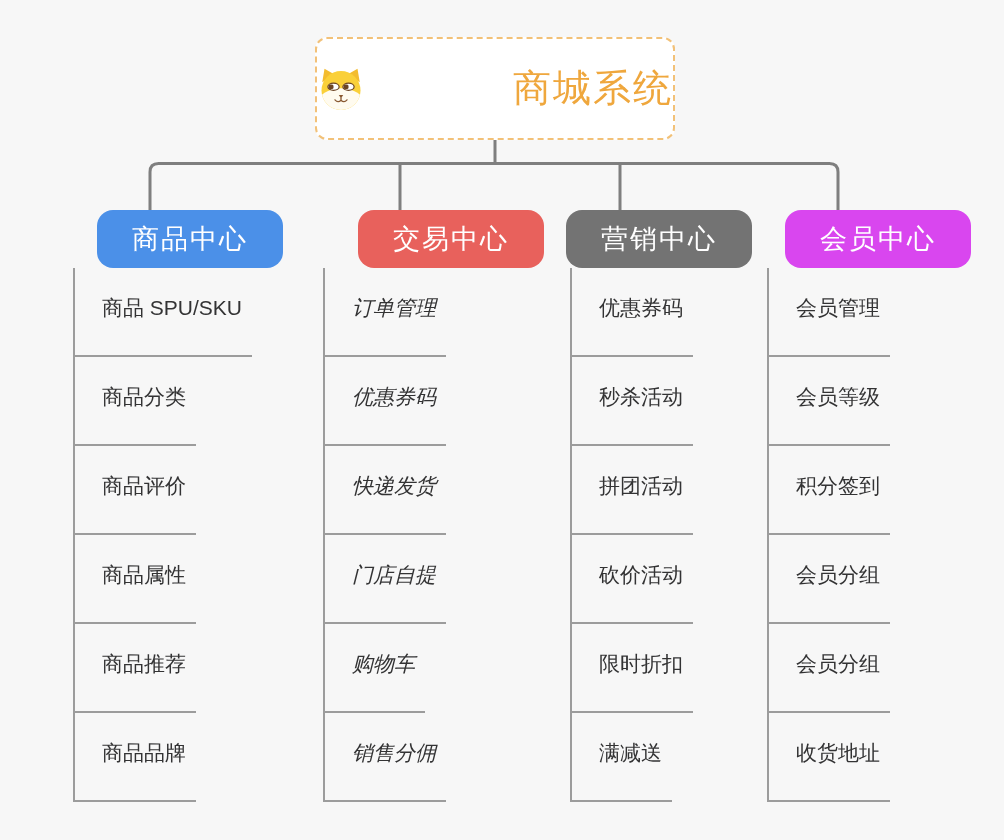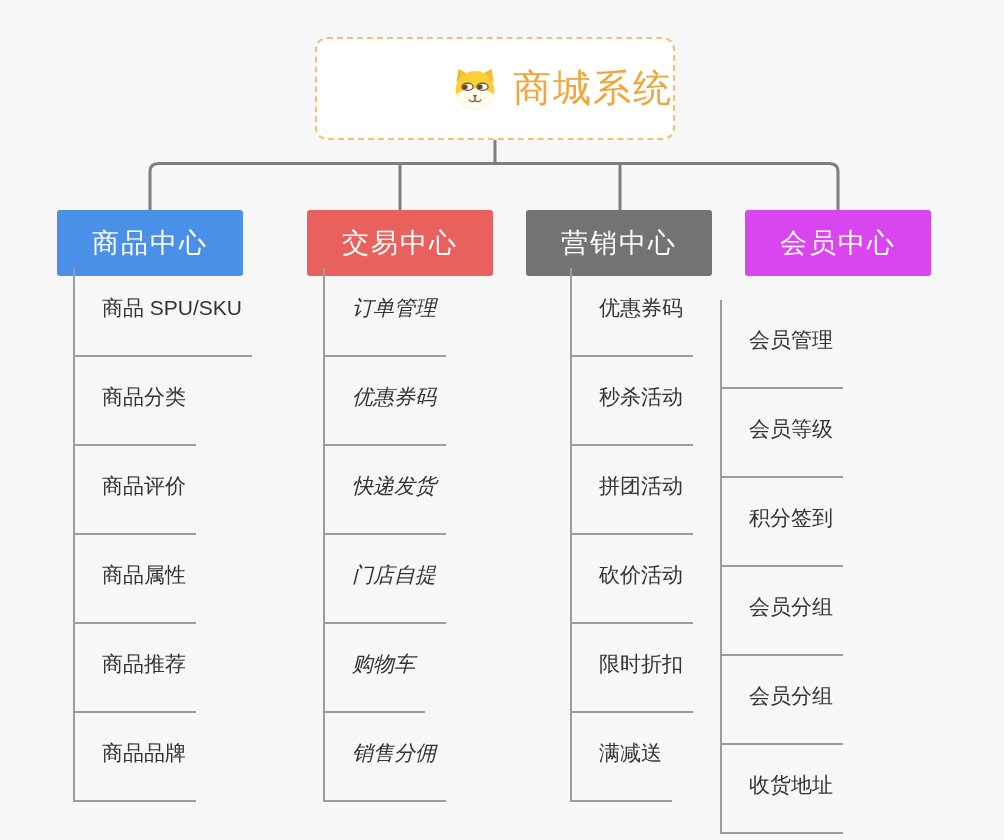--- a/index.html
+++ b/index.html
@@ -12,31 +12,31 @@
   .canvas{position:absolute;left:0;top:0;width:1004px;height:840px;}
 
   
   .connectors{position:absolute;left:0;top:0;width:1004px;height:840px;pointer-events:none;}
 
   
   .root-node{
     position:absolute;left:315px;top:37px;width:360px;height:103px;
     box-sizing:border-box;background:#FFFFFF;
     border:2px dashed #F2C178;border-radius:12px;
-    display:flex;align-items:center;justify-content:flex-end;gap:14px;
+    display:flex;align-items:center;justify-content:space-between;gap:14px;
     cursor:pointer;
   }
   .root-title{font-size:38px;letter-spacing:2px;color:#EFA73D;font-weight:500;}
   .dog-icon{width:48px;height:48px;flex:0 0 auto;}
 
   
   .branch-header{
-    position:absolute;top:210px;width:186px;height:66px;
-    border-radius:3px;display:flex;align-items:center;justify-content:center;
-    color:#FFFFFF;font-size:27px;letter-spacing:2px;cursor:pointer;
+    position:absolute;top:210px;width:186px;height:58px;
+    border-radius:16px;display:flex;align-items:center;justify-content:center;
+    color:#FFFFFF;font-size:27px;letter-spacing:2px;cursor:pointer;margin-left:40px;
   }
 
   
   .leaf-list{
     position:absolute;top:268px;
     border-left:2px solid #9C9C9C;
   }
   .leaf{
     box-sizing:border-box;height:89px;width:max-content;
     border-bottom:2px solid #9C9C9C;
@@ -93,21 +93,21 @@
         <span>商品属性</span>
       </div>
     <div class="leaf">
         <span>商品推荐</span>
       </div>
     <div class="leaf">
         <span>商品品牌</span>
       </div>
   </div>
 
-  <div class="branch-header" style="left: 307px; background-color: rgb(232, 97, 92);">交易中心</div>
+  <div class="branch-header" style="left: 318px; background-color: rgb(232, 97, 92);">交易中心</div>
   <div class="leaf-list" style="left:323px;font-style:italic;">
     <div class="leaf">
         <span>订单管理</span>
       </div>
     <div class="leaf">
         <span>优惠券码</span>
       </div>
     <div class="leaf">
         <span>快递发货</span>
       </div>
@@ -138,21 +138,21 @@
       </div>
     <div class="leaf">
         <span>限时折扣</span>
       </div>
     <div class="leaf">
         <span>满减送</span>
       </div>
   </div>
 
   <div class="branch-header" style="left: 745px; background-color: #d946ef;">会员中心</div>
-  <div class="leaf-list" style="left:720px;margin-top:32px;">
+  <div class="leaf-list" style="left:767px;">
     <div class="leaf">
         <span>会员管理</span>
       </div>
     <div class="leaf">
         <span>会员等级</span>
       </div>
     <div class="leaf">
         <span>积分签到</span>
       </div>
     <div class="leaf">

